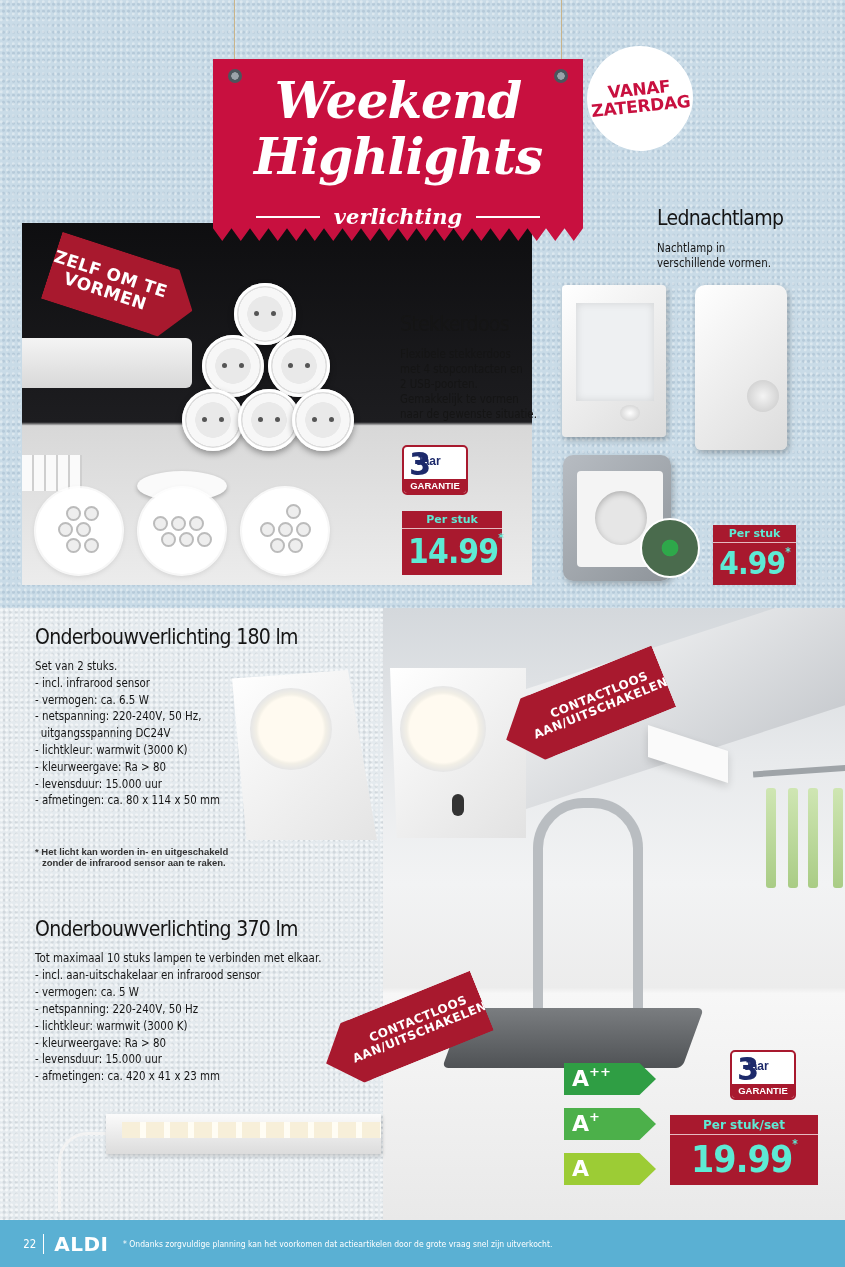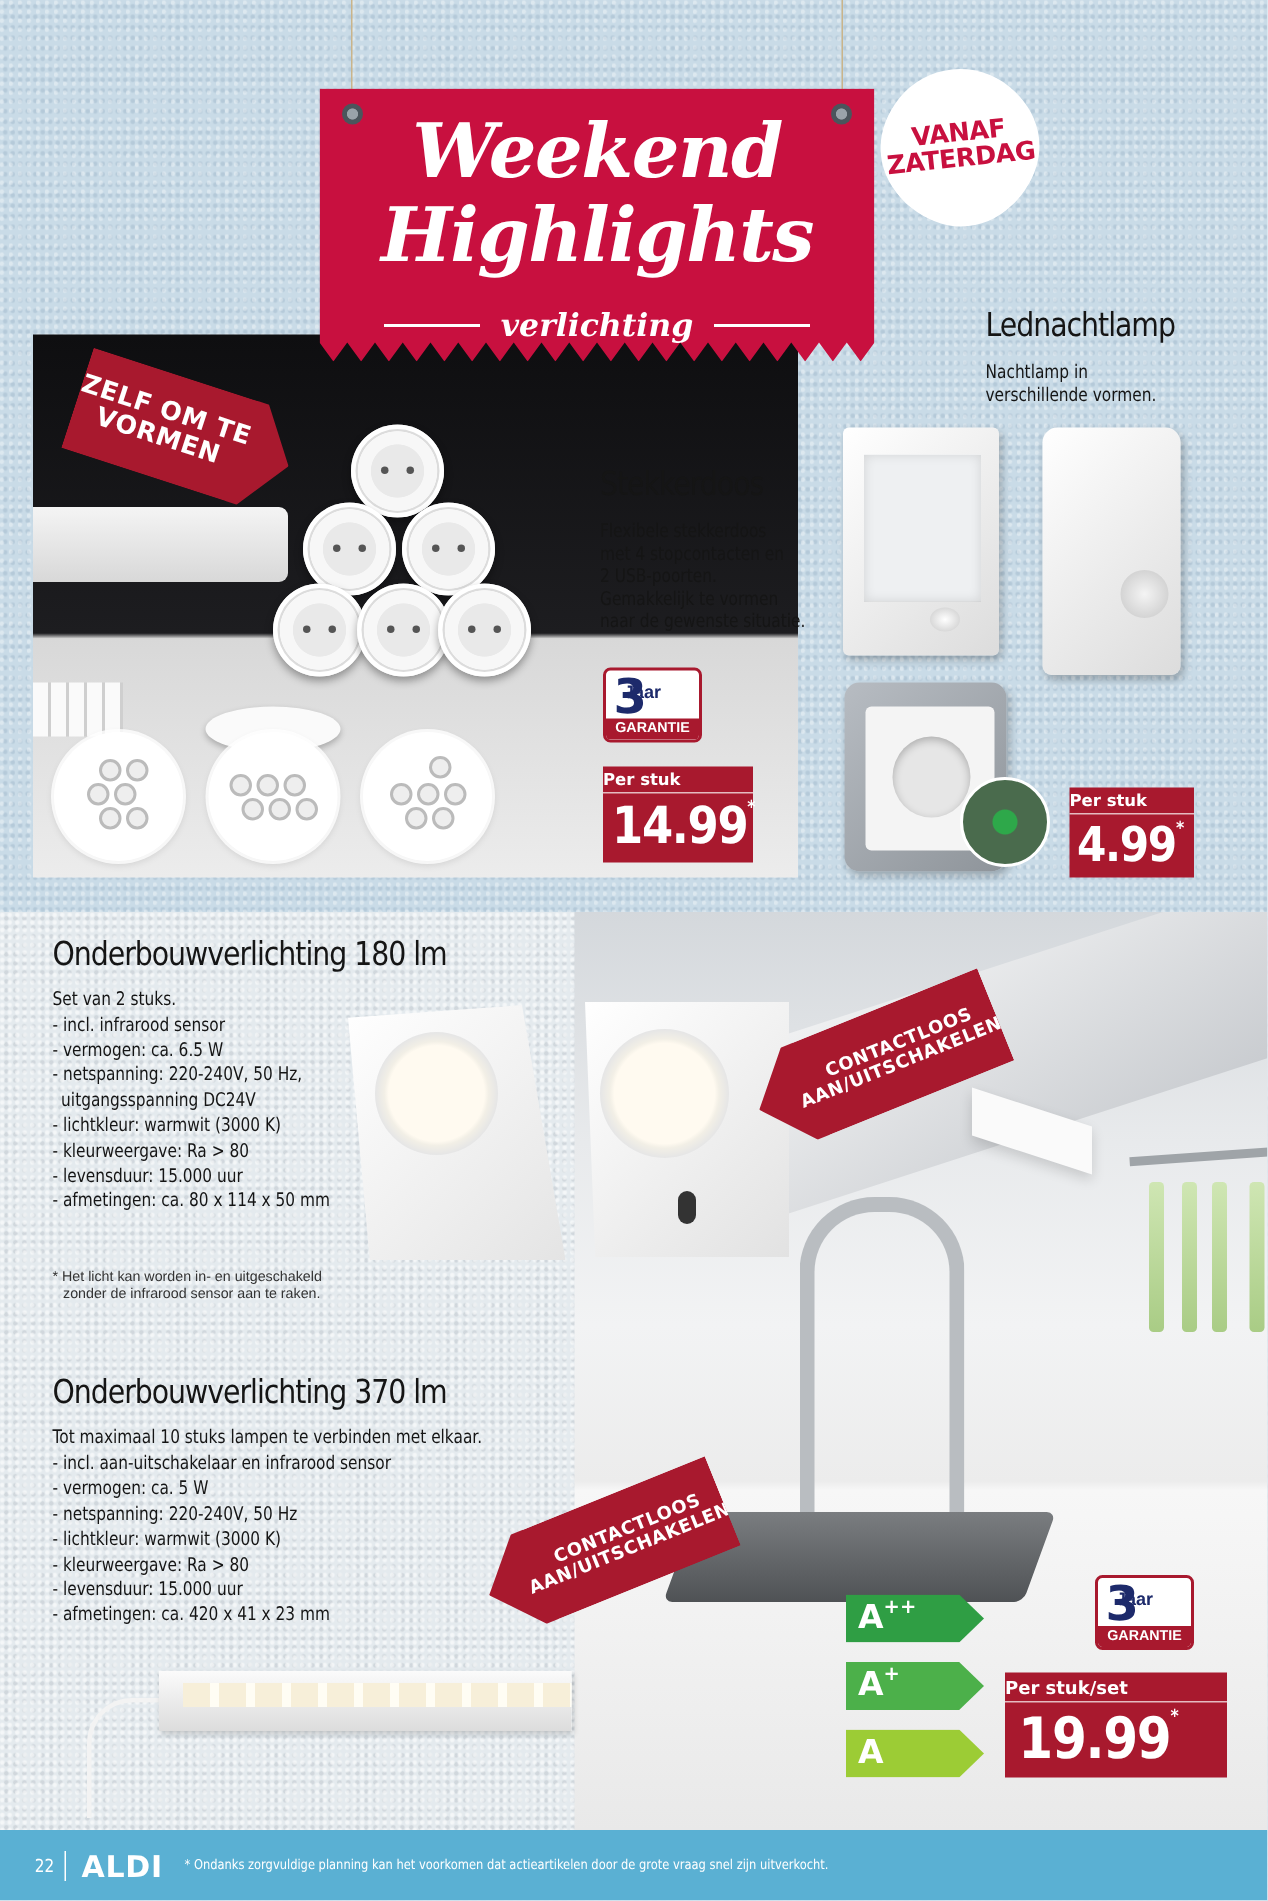--- a/index.html
+++ b/index.html
@@ -130,21 +130,21 @@
   .garantie {
     position: absolute; width: 66px; height: 50px; background: #fff;
     border: 2px solid #a8192e; border-radius: 5px; overflow: hidden;
   }
   .garantie .num { position: absolute; left: 5px; top: -2px; font-family: "DejaVu Sans", sans-serif; font-weight: bold; font-size: 32px; color: #1d2a6b; }
   .garantie .jaar { position: absolute; left: 12px; top: 7px; font-family: "Liberation Sans", sans-serif; font-weight: bold; font-size: 12px; color: #1d2a6b; }
   .garantie .label { position: absolute; left: 0; bottom: 0; width: 100%; height: 14px; background: #a8192e; color: #fff; font-family: "Liberation Sans", sans-serif; font-weight: bold; font-size: 9.5px; text-align: center; line-height: 14px; }
 
   
   .price {
-    position: absolute; background: #a8192e; color: #ffffff; text-align: left;
+    position: absolute; background: #a8192e; color: #5eead4; text-align: center;
   }
   .price .per { height: 18px; line-height: 18px; font-family: "DejaVu Sans", sans-serif; font-weight: bold; font-size: 11px; border-bottom: 1px solid rgba(255,255,255,.7); }
   .price .amount { font-family: "DejaVu Sans", sans-serif; font-weight: bold; font-size: 34px; line-height: 44px; letter-spacing: -1px; transform: scaleX(.88); }
   .price .amount sup { font-size: 12px; vertical-align: top; line-height: 18px; }
 
   
   .lamp { position: absolute; background: linear-gradient(135deg, #ffffff, #dcdcdc); box-shadow: 2px 3px 6px rgba(0,0,0,.25); }
   .lamp1 { left: 562px; top: 285px; width: 104px; height: 152px; border-radius: 4px; }
   .lamp1 .panel { position: absolute; left: 14px; top: 18px; width: 78px; height: 98px; background: #eef0f2; box-shadow: inset 0 0 8px rgba(0,0,0,.12); }
   .lamp1 .sensor { position: absolute; left: 58px; top: 120px; width: 20px; height: 16px; border-radius: 50%; background: radial-gradient(#fff, #c8c8c8); }
@@ -310,21 +310,21 @@
     <div>Set van 2 stuks.</div>
     <div>- incl. infrarood sensor</div>
     <div>- vermogen: ca. 6.5 W</div>
     <div>- netspanning: 220-240V, 50 Hz,</div>
     <div style="padding-left:7px;">  uitgangsspanning DC24V</div>
     <div>- lichtkleur: warmwit (3000 K)</div>
     <div>- kleurweergave: Ra &gt; 80</div>
     <div>- levensduur: 15.000 uur</div>
     <div>- afmetingen: ca. 80 x 114 x 50 mm</div>
   </div>
-  <div class="note" style="left:35px;top:846px;">
+  <div class="note" style="left:35px;top:846px;font-weight:bold;">
     <div>* Het licht kan worden in- en uitgeschakeld</div>
     <div style="padding-left:7px;">zonder de infrarood sensor aan te raken.</div>
   </div>
   <div class="uc-light2">
       <div class="disk"></div>
     </div>
   <div class="uc-light">
       <div class="disk"></div>
       <div class="pir"></div>
     </div>

